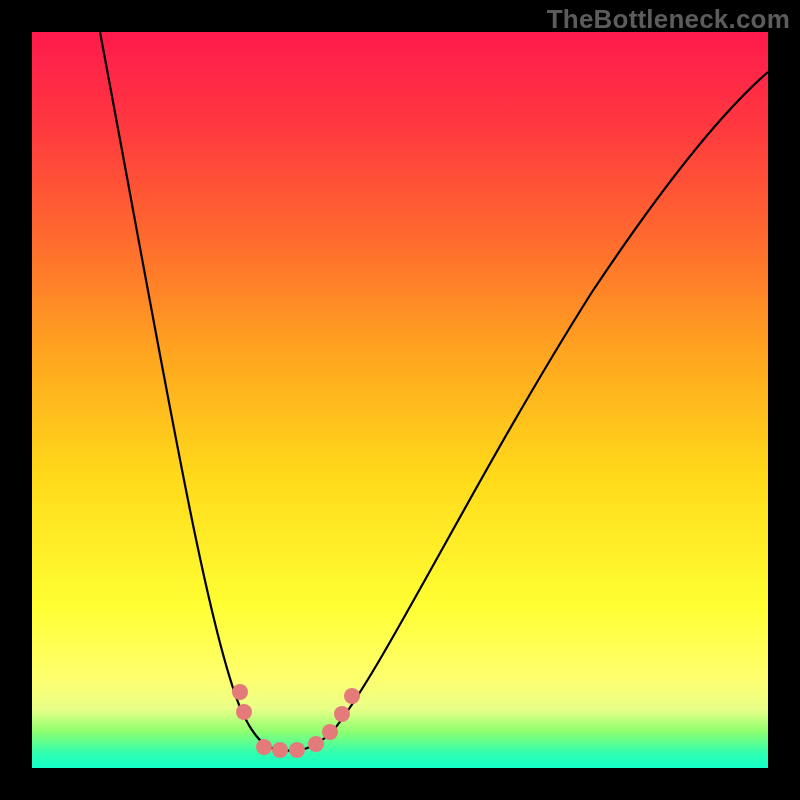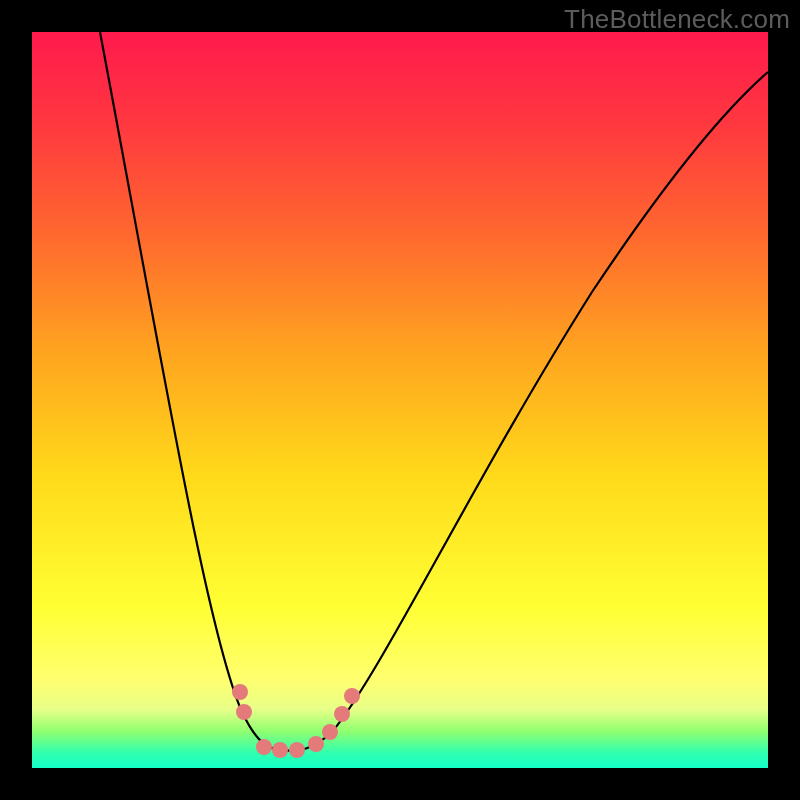--- a/index.html
+++ b/index.html
@@ -40,21 +40,21 @@
     height: 736px;
     overflow: visible;
   }
   .watermark {
     position: absolute;
     top: 4px;
     right: 10px;
     color: #5c5c5c;
     font-size: 26px;
     letter-spacing: 0.2px;
-    font-weight: 400;
+    font-weight: 700;
   }
 </style>
 </head>
 <body>
 
 <div class="frame">
   <svg class="plot-svg" viewBox="0 0 736 736" preserveAspectRatio="none">
     <g>
       <path fill="none" stroke="#000000" stroke-width="2.2" d="M 68 0 C 130 330, 175 600, 210 680 C 222 705, 232 716, 248 718 C 268 720, 280 718, 300 700 C 350 640, 440 450, 560 260 C 630 155, 690 80, 736 40"></path>
     </g>

